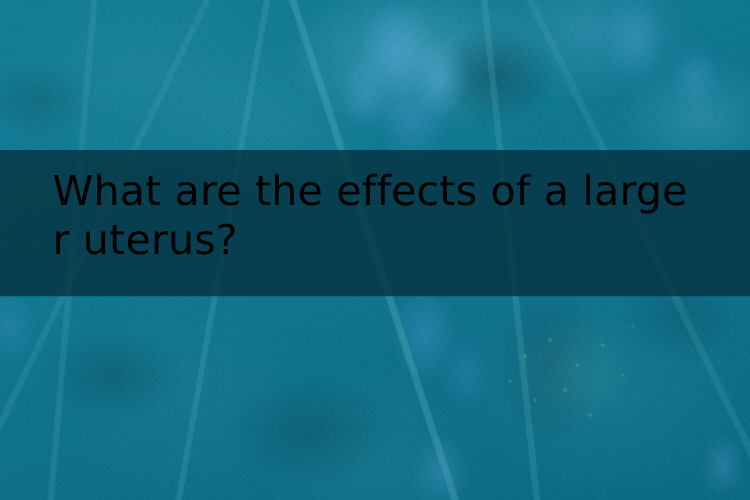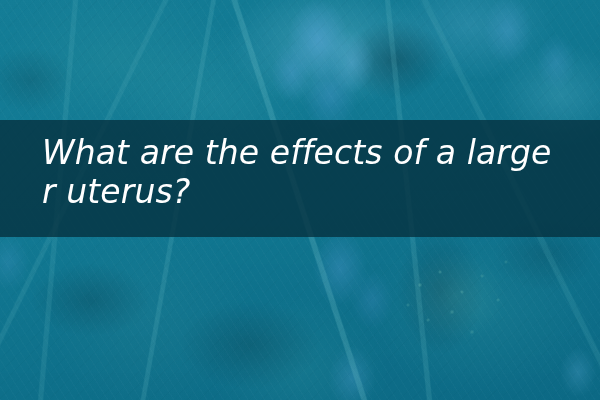--- a/index.html
+++ b/index.html
@@ -117,31 +117,30 @@
     height: 117px;
     background: rgba(5, 48, 62, 0.78);
   }
 
   #caption-text {
     position: absolute;
     left: 42px;
     right: 26px;
     top: 133px;
     margin: 0;
-    color: #ffffff;
+    color: #000000;
     font-family: "DejaVu Sans", sans-serif;
     font-size: 33px;
     line-height: 39px;
     font-weight: 400;
     text-align: justify;
     text-align-last: left;
     letter-spacing: .1px;
     white-space: pre-line;
     word-break: break-all;
-    font-style: italic;
   }
 </style>
 </head>
 <body>
 
 <div id="card">
 
   <div class="bg-layer" id="bg-foliage"></div>
   <div class="bg-layer" id="bg-shadows"></div>
   <div class="bg-layer" id="bg-blooms"></div>

